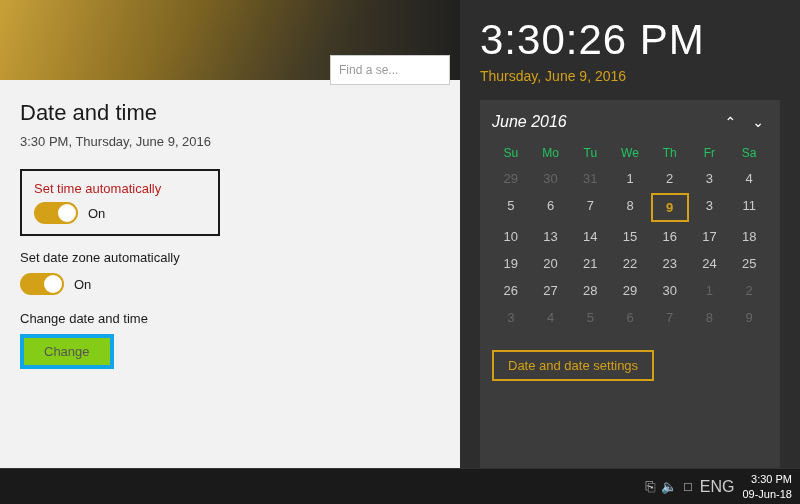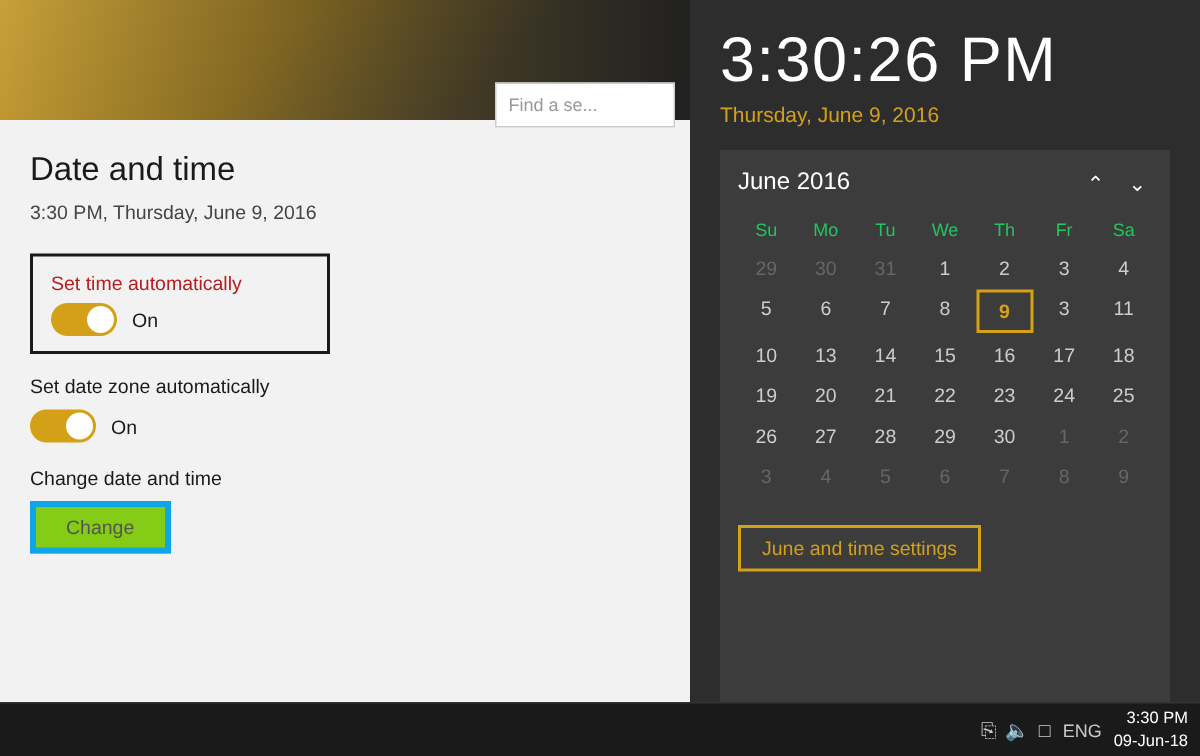--- a/index.html
+++ b/index.html
@@ -181,20 +181,21 @@
       display: flex;
       align-items: center;
       justify-content: space-between;
       margin-bottom: 10px;
     }
 
     .calendar-month {
       font-size: 16px;
       color: white;
       font-weight: 300;
+      font-style: italic;
     }
 
     .calendar-nav {
       display: flex;
       gap: 8px;
     }
 
     .nav-btn {
       color: white;
       font-size: 14px;
@@ -269,21 +270,21 @@
       gap: 6px;
     }
 
     .taskbar-icon {
       color: #ccc;
       font-size: 13px;
     }
 
     .taskbar-lang {
       color: #ccc;
-      font-size: 12px;
+      font-size: 16px;
     }
 
     .taskbar-time {
       color: white;
       font-size: 11px;
       text-align: right;
     }
 
     .taskbar-time div { line-height: 1.3; }
 
@@ -395,21 +396,21 @@
         <div class="cal-cell other-month">3</div>
         <div class="cal-cell other-month">4</div>
         <div class="cal-cell other-month">5</div>
         <div class="cal-cell other-month">6</div>
         <div class="cal-cell other-month">7</div>
         <div class="cal-cell other-month">8</div>
         <div class="cal-cell other-month">9</div>
       </div>
 
     <div style="margin-top: 10px;">
-      <button class="date-time-settings-btn">June and time settings</button>
+      <button class="date-time-settings-btn">Date and date settings</button>
     </div>
   </div>
 </div>
 
 <div class="taskbar">
   <div class="taskbar-icons">
     <span class="taskbar-icon">⎘</span>
     <span class="taskbar-icon">🔈</span>
     <span class="taskbar-icon">□</span>
   </div>

